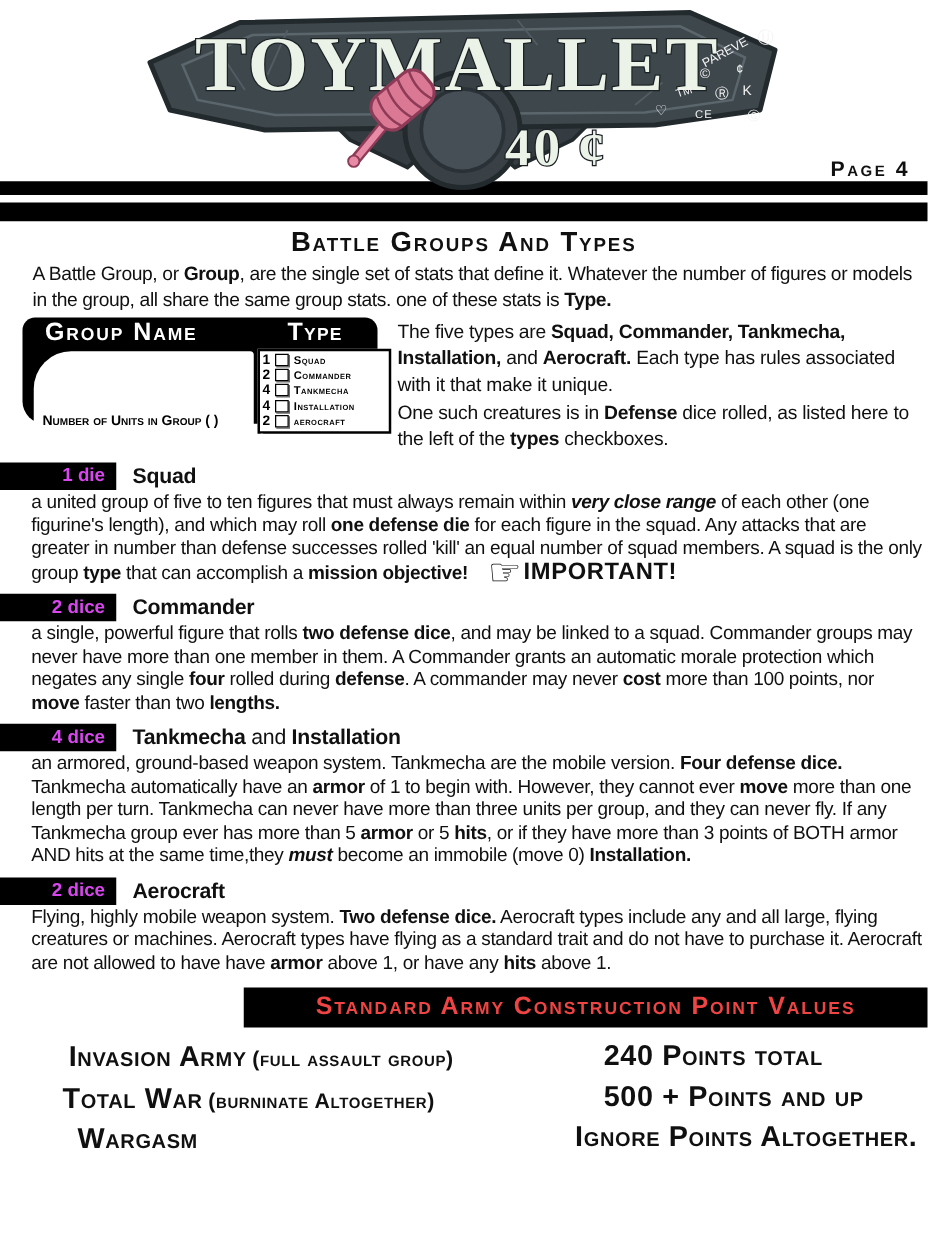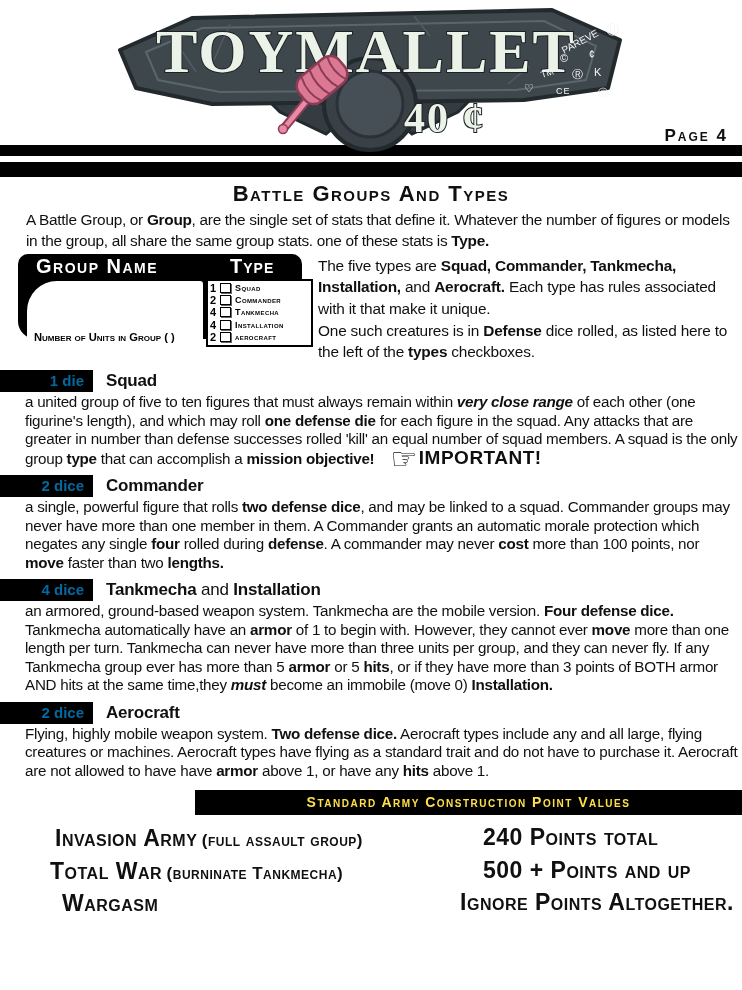--- a/index.html
+++ b/index.html
@@ -40,30 +40,30 @@
   .tbox { width:9px; height:8px; border:1.4px solid #000; margin:0 4px 0 0; background:#fff;
           box-shadow:1px 1px 0 #666; flex:none; }
   .tlabel { font-weight:bold; font-size:9px; font-variant:small-caps; letter-spacing:0.4px; white-space:nowrap; }
   .defense-label { position:absolute; left:190px; top:93px; font-size:6px; color:#fff;
                    font-variant:small-caps; letter-spacing:1px; }
   .side { flex:1; padding:1px 6px 0 10px; font-size:15.4px; line-height:21.3px; letter-spacing:-0.2px; }
   .side p { margin:0 0 1px 6px; }
 
   
   .sec-head { display:flex; align-items:center; margin:7px 0 1px 0; }
-  .badge { flex:none; width:84px; background:#000; color:#0369a1; font-weight:bold; font-size:15px;
+  .badge { flex:none; width:84px; background:#000; color:#d946ef; font-weight:bold; font-size:15px;
            text-align:right; padding:2px 9px 3px 0; }
   .sec-title { margin-left:13px; font-size:17px; letter-spacing:-0.2px; }
   .sec-body { margin:1px 4px 0 25px; font-size:15.2px; line-height:18.5px; letter-spacing:-0.25px; }
   .important { white-space:nowrap; margin-left:16px; font-weight:bold; font-size:19px; letter-spacing:0.5px; }
   .finger { font-size:30px; font-weight:normal; vertical-align:-5px; margin-right:1px; }
 
   
-  .points-banner { margin:10px 0 10px 195px; background:#000; color:#fde047; text-align:center;
-                   font-weight:bold; font-size:14px; font-variant:small-caps; letter-spacing:1.5px;
+  .points-banner { margin:10px 0 10px 195px; background:#000; color:#ef4444; text-align:center;
+                   font-weight:bold; font-size:20px; font-variant:small-caps; letter-spacing:1.5px;
                    padding:4px 0 5px 0; }
   .armies { margin:8px 8px 0 50px; }
   .army-row { position:relative; height:32.5px; }
   .army-name { font-weight:bold; font-size:23px; font-variant:small-caps; letter-spacing:0.5px; }
   .army-sub { font-weight:bold; font-size:17px; font-variant:small-caps; letter-spacing:0.5px; }
   .army-value { position:absolute; left:433px; top:-1px; font-weight:bold; font-size:23px;
                 font-variant:small-caps; letter-spacing:0.5px; white-space:nowrap; }
   .army-row.r1 .army-name-wrap { padding-left:8px; }
   .army-row.r2 .army-name-wrap { padding-left:5px; }
   .army-row.r3 .army-name-wrap { padding-left:0px; }
@@ -195,21 +195,21 @@
   <div class="points-banner">Standard Army Construction Point Values</div>
 
   <div class="armies">
     <div class="army-row r2">
       <span class="army-name-wrap"><span class="army-name">Invasion Army</span>
         <span class="army-sub">(full assault group)</span></span>
       <span class="army-value">240 Points total</span>
     </div>
     <div class="army-row r3">
       <span class="army-name-wrap"><span class="army-name">Total War</span>
-        <span class="army-sub">(burninate Tankmecha)</span></span>
+        <span class="army-sub">(burninate Altogether)</span></span>
       <span class="army-value">500 + Points and up</span>
     </div>
     <div class="army-row r4">
       <span class="army-name-wrap"><span class="army-name">Wargasm</span>
         <span class="army-sub"></span></span>
       <span class="army-value">Ignore Points Altogether.</span>
     </div>
   </div>
 
 </div>

